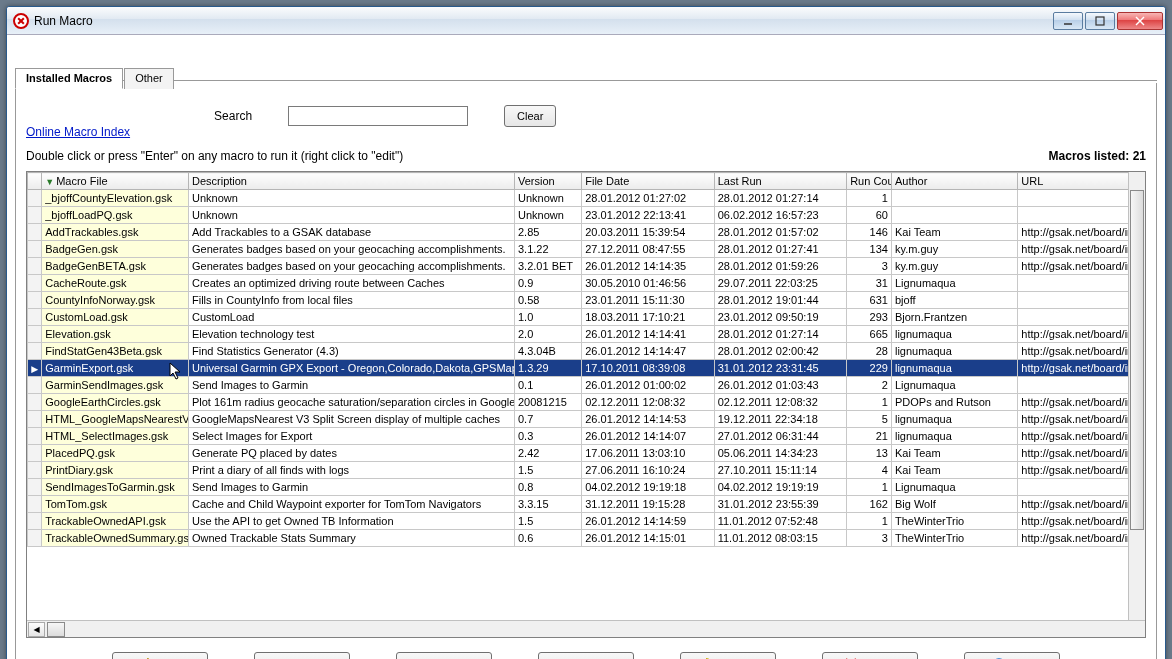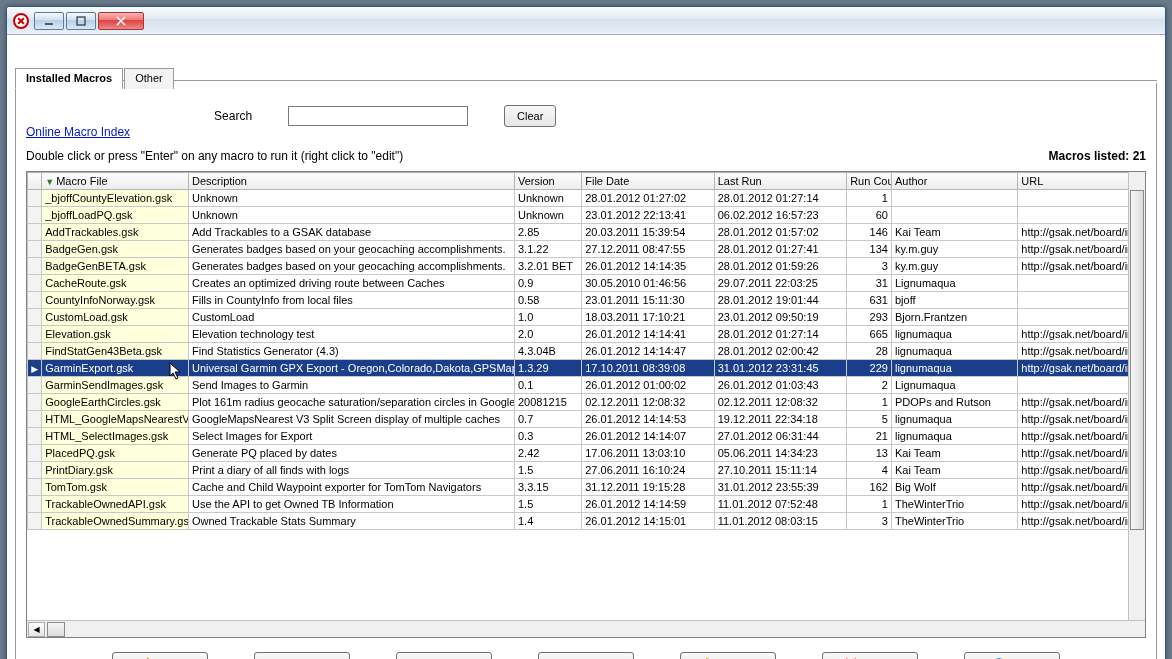--- a/index.html
+++ b/index.html
@@ -71,20 +71,21 @@
   .big-btn { width: 96px; height: 24px; border: 1px solid #707070; border-radius: 3px; background: linear-gradient(#f8f8f8,#e6e6e6); display: flex; align-items: center; justify-content: center; gap: 4px; cursor: pointer; font-size: 11px; }
   .ico { width: 14px; height: 14px; display:inline-flex; align-items:center; justify-content:center; }
   .ico svg { width: 14px; height: 14px; }
 </style>
 </head>
 <body>
 
 <div class="window">
   <div class="title-bar">
     <span class="icon"></span>
+    <span class="title-text">Run Macro</span>
     <div class="win-controls">
       <div class="win-btn">
           <svg viewBox="0 0 10 10">
             <line x1="1" y1="8" x2="9" y2="8" stroke="#333" stroke-width="1.5"></line>
           </svg>
         </div>
       <div class="win-btn">
           <svg viewBox="0 0 10 10">
             <rect x="1" y="1" width="8" height="8" fill="none" stroke="#333" stroke-width="1.2"></rect>
           </svg>
@@ -319,20 +320,31 @@
                   <td class="col-desc">Print a diary of all finds with logs</td>
                   <td class="col-ver">1.5</td>
                   <td class="col-fdate">27.06.2011 16:10:24</td>
                   <td class="col-lrun">27.10.2011 15:11:14</td>
                   <td class="rcount-cell col-rcount">4</td>
                   <td class="col-author">Kai Team</td>
                   <td class="col-url">http://gsak.net/board/index</td>
                 </tr>
                 <tr>
                   <td class="marker-cell col-marker"></td>
+                  <td class="file-cell col-file">SendImagesToGarmin.gsk</td>
+                  <td class="col-desc">Send Images to Garmin</td>
+                  <td class="col-ver">0.8</td>
+                  <td class="col-fdate">04.02.2012 19:19:18</td>
+                  <td class="col-lrun">04.02.2012 19:19:19</td>
+                  <td class="rcount-cell col-rcount">1</td>
+                  <td class="col-author">Lignumaqua</td>
+                  <td class="col-url"></td>
+                </tr>
+                <tr>
+                  <td class="marker-cell col-marker"></td>
                   <td class="file-cell col-file">TomTom.gsk</td>
                   <td class="col-desc">Cache and Child Waypoint exporter for TomTom Navigators</td>
                   <td class="col-ver">3.3.15</td>
                   <td class="col-fdate">31.12.2011 19:15:28</td>
                   <td class="col-lrun">31.01.2012 23:55:39</td>
                   <td class="rcount-cell col-rcount">162</td>
                   <td class="col-author">Big Wolf</td>
                   <td class="col-url">http://gsak.net/board/index</td>
                 </tr>
                 <tr>
@@ -343,21 +355,21 @@
                   <td class="col-fdate">26.01.2012 14:14:59</td>
                   <td class="col-lrun">11.01.2012 07:52:48</td>
                   <td class="rcount-cell col-rcount">1</td>
                   <td class="col-author">TheWinterTrio</td>
                   <td class="col-url">http://gsak.net/board/index</td>
                 </tr>
                 <tr>
                   <td class="marker-cell col-marker"></td>
                   <td class="file-cell col-file">TrackableOwnedSummary.gs</td>
                   <td class="col-desc">Owned Trackable Stats Summary</td>
-                  <td class="col-ver">1.4</td>
+                  <td class="col-ver">0.6</td>
                   <td class="col-fdate">26.01.2012 14:15:01</td>
                   <td class="col-lrun">11.01.2012 08:03:15</td>
                   <td class="rcount-cell col-rcount">3</td>
                   <td class="col-author">TheWinterTrio</td>
                   <td class="col-url">http://gsak.net/board/index</td>
                 </tr>
               </tbody>
           </table>
 
           <svg class="cursor-svg" style="left:142px; top:190px; width:16px; height:20px;" viewBox="0 0 16 20">

